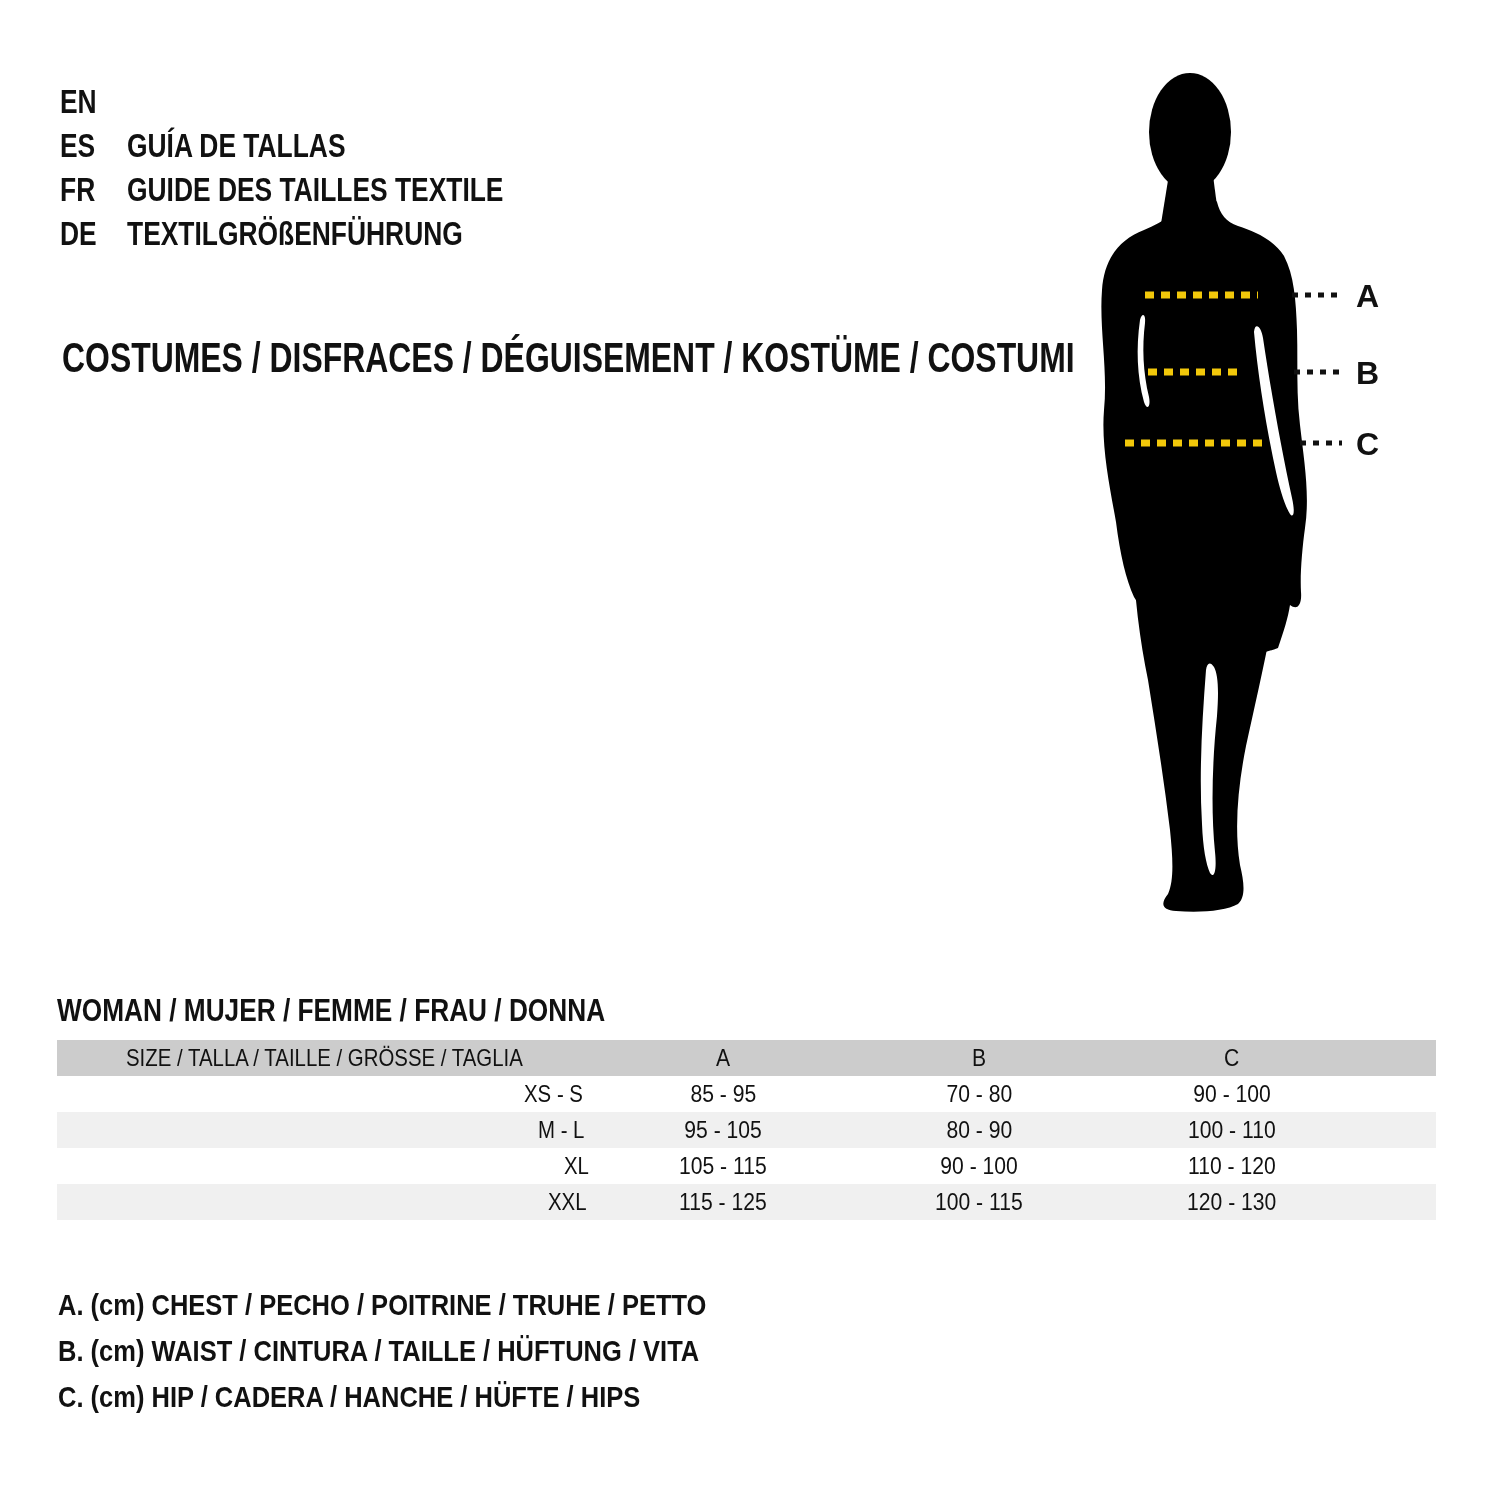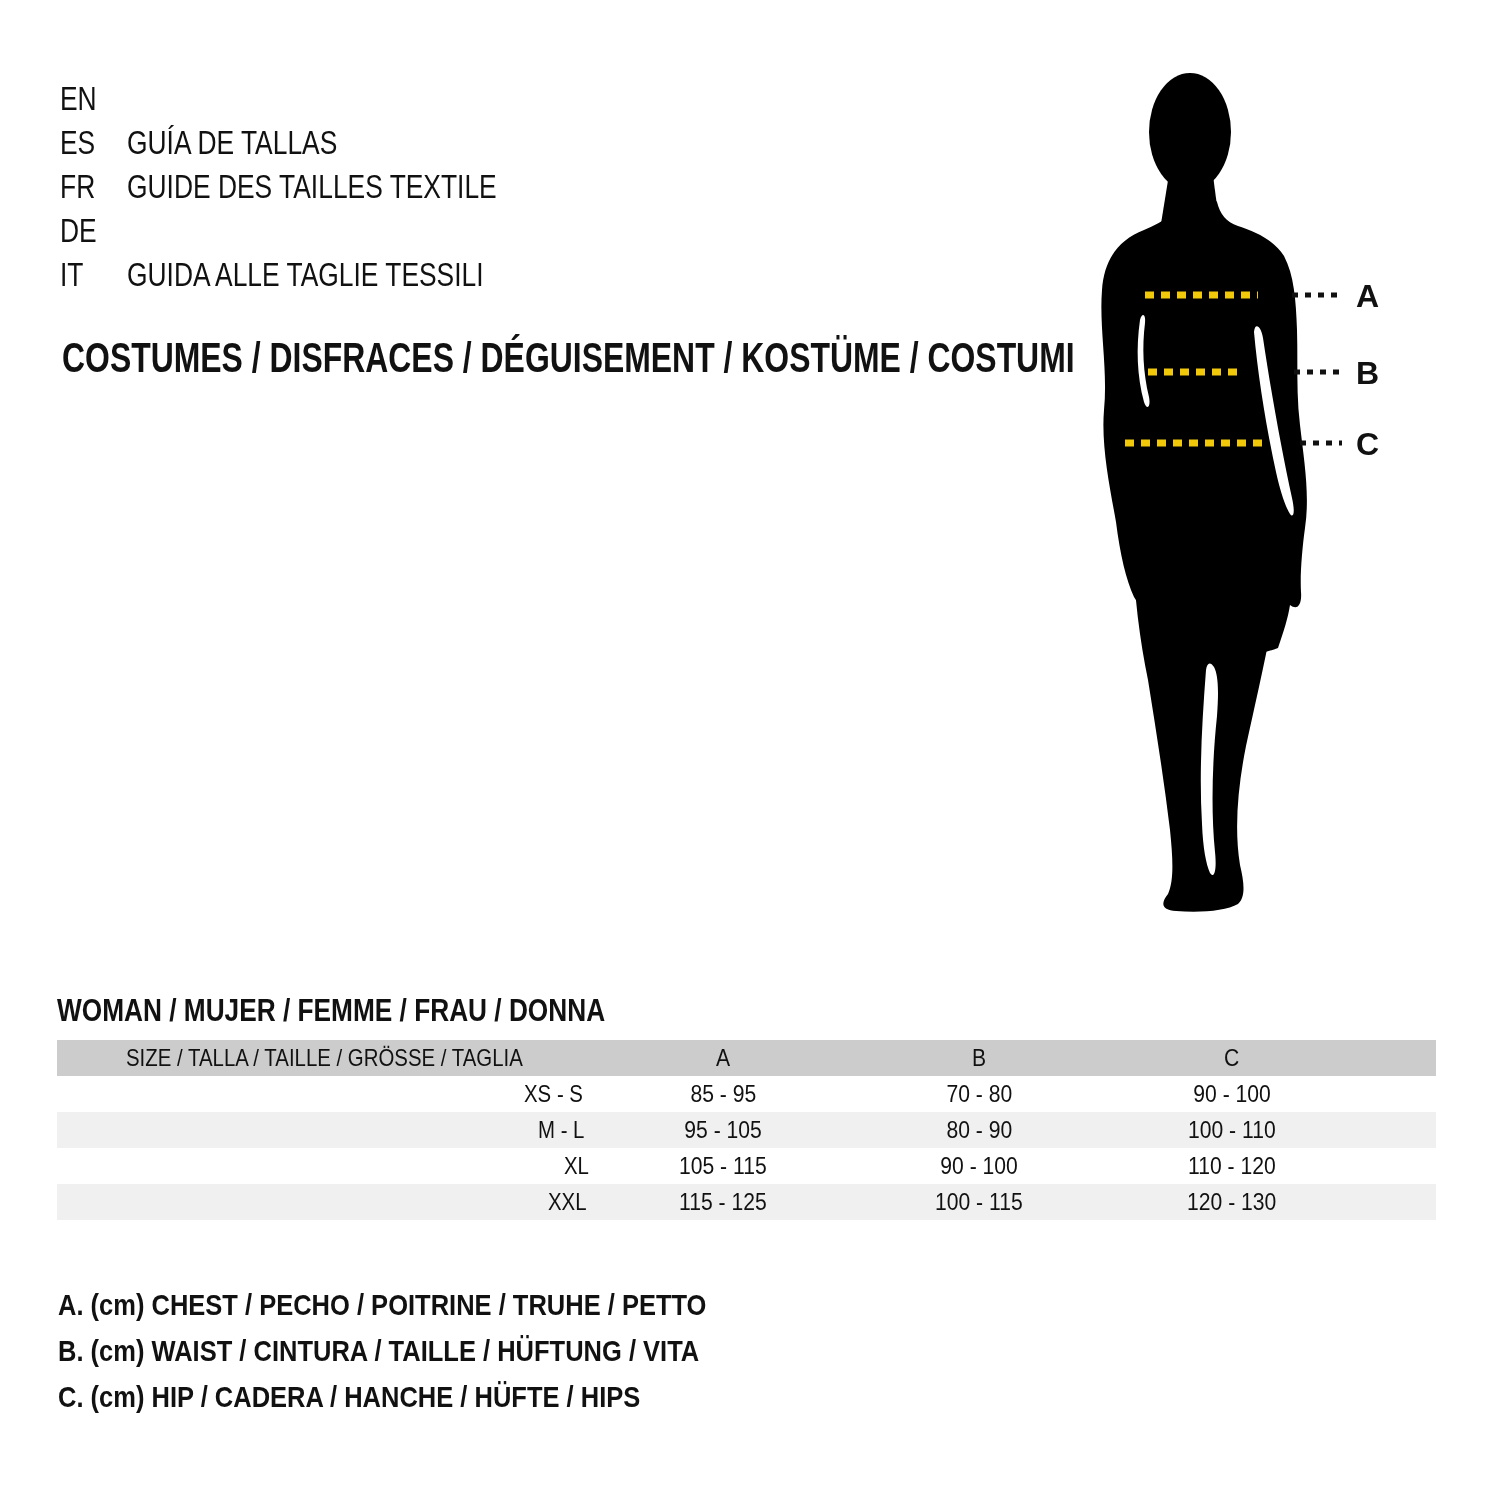--- a/index.html
+++ b/index.html
@@ -6,21 +6,21 @@
   .canvas{
     position:relative;width:1501px;height:1500px;background:#ffffff;
     font-family:"Liberation Sans",sans-serif;color:#111;overflow:hidden;
   }
   .cond{display:inline-block;transform:scaleX(0.8);transform-origin:0 50%;white-space:nowrap;}
   .cond85{display:inline-block;transform:scaleX(0.85);transform-origin:0 50%;white-space:nowrap;}
   .condc{display:inline-block;transform:scaleX(0.88);transform-origin:50% 50%;white-space:nowrap;}
 
   
   .lang-list{position:absolute;left:60px;top:77px;}
-  .lang-row{display:flex;height:44px;align-items:center;font-size:33px;font-weight:normal;}
+  .lang-row{display:flex;height:44px;align-items:flex-end;font-size:33px;font-weight:bold;}
   .lang-code{width:67px;flex:0 0 67px;}
 
   
   .category{position:absolute;left:62px;top:334px;font-size:42px;font-weight:bold;}
   .category .cat-in{display:inline-block;transform:scaleX(0.76);transform-origin:0 50%;white-space:nowrap;}
 
   
   .figure{position:absolute;left:1060px;top:70px;width:360px;height:850px;}
   .figure text{font-family:"Liberation Sans",sans-serif;font-weight:bold;font-size:32px;fill:#111;}
 
@@ -52,24 +52,21 @@
     <div class="lang-row">
       <div class="lang-code"><span class="cond">ES</span></div>
       <div class="lang-label"><span class="cond">GUÍA DE TALLAS</span></div>
     </div>
     <div class="lang-row">
       <div class="lang-code"><span class="cond">FR</span></div>
       <div class="lang-label"><span class="cond">GUIDE DES TAILLES TEXTILE</span></div>
     </div>
     <div class="lang-row">
       <div class="lang-code"><span class="cond">DE</span></div>
-    </div>
-    <div class="lang-row">
-      <div class="lang-code"><span class="cond">IT</span></div>
-      <div class="lang-label"><span class="cond">GUIDA ALLE TAGLIE TESSILI</span></div>
+      <div class="lang-label"><span class="cond">TEXTILGRÖßENFÜHRUNG</span></div>
     </div>
   </div>
 
   <div class="category">
     <span class="cat-in">COSTUMES / DISFRACES / DÉGUISEMENT / KOSTÜME / COSTUMI</span>
   </div>
 
   <svg class="figure" viewBox="0 0 360 850" width="360" height="850">
     <g fill="#000000">
       <ellipse cx="130" cy="62" rx="41" ry="59"></ellipse>

